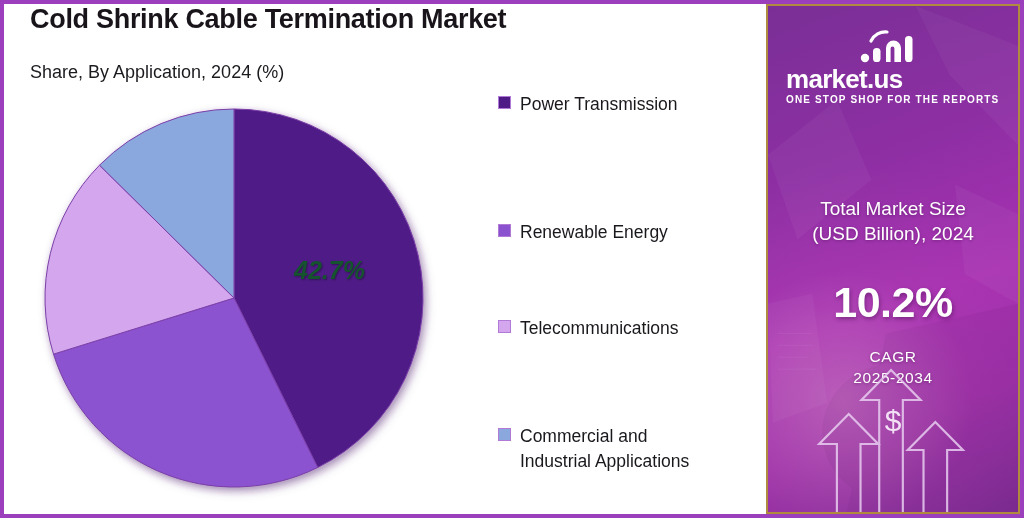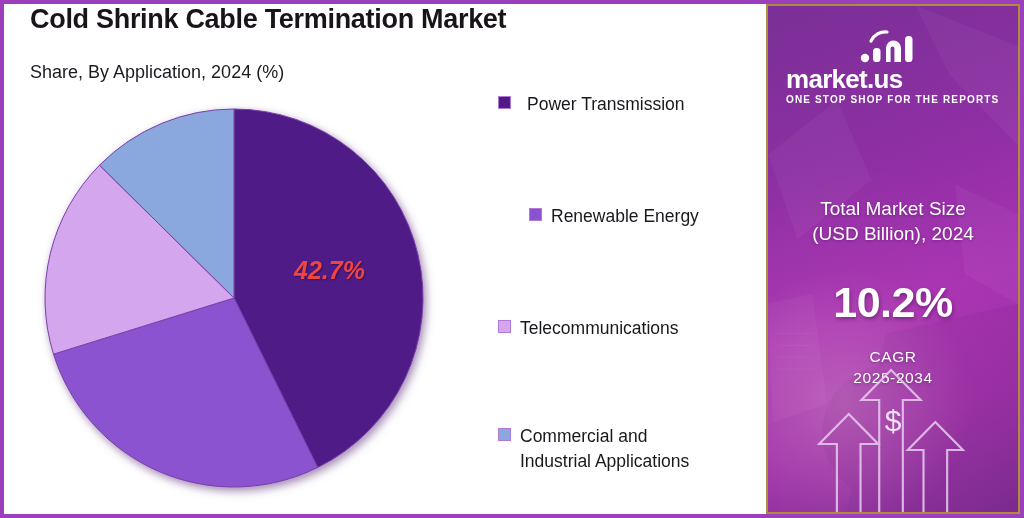--- a/index.html
+++ b/index.html
@@ -75,21 +75,21 @@
   .pie-svg {
     position: absolute;
     left: 0; top: 0;
   }
   .pie-label {
     position: absolute;
     left: 252px;
     top: 150px;
     font-size: 25px;
     font-weight: bold;
-    color: #ef4444;
+    color: #14532d;
     font-style: italic;
     text-shadow: 1px 1px 2px rgba(0,0,0,0.35);
     white-space: nowrap;
   }
   
   .legend {
     position: absolute;
     left: 494px;
     top: 88px;
     width: 250px;
@@ -224,26 +224,26 @@
             <path d="M 192 192 L 275.68 361.47 A 189 189 0 0 1 11.53 248.14 Z" fill="#8B52D0" stroke="#7b3fa8" stroke-width="1"></path>
             <path d="M 192 192 L 11.53 248.14 A 189 189 0 0 1 57.52 59.20 Z" fill="#D3A6EE" stroke="#7b3fa8" stroke-width="1"></path>
             <path d="M 192 192 L 57.52 59.20 A 189 189 0 0 1 192.00 3.00 Z" fill="#8BA8DE" stroke="#7b3fa8" stroke-width="1"></path>
           </g>
       </svg>
       <div class="pie-label">42.7%</div>
     </div>
 
     <div class="legend">
 
-      <div class="legend-item" style="top:0px;left:0px;gap:7px;">
+      <div class="legend-item" style="top:0px;left:0px;">
         <span class="legend-swatch" style="background:#4F1B87;"></span>
         <span class="legend-text">Power Transmission</span>
       </div>
 
-      <div class="legend-item" style="top:112px;left:0px;margin-left:31px;">
+      <div class="legend-item" style="top:128px;left:0px;">
         <span class="legend-swatch" style="background:#8B52D0;"></span>
         <span class="legend-text">Renewable Energy</span>
       </div>
 
       <div class="legend-item" style="top:224px;left:0px;">
         <span class="legend-swatch" style="background:#D3A6EE;"></span>
         <span class="legend-text">Telecommunications</span>
       </div>
 
       <div class="legend-item" style="top:332px;left:0px;">

